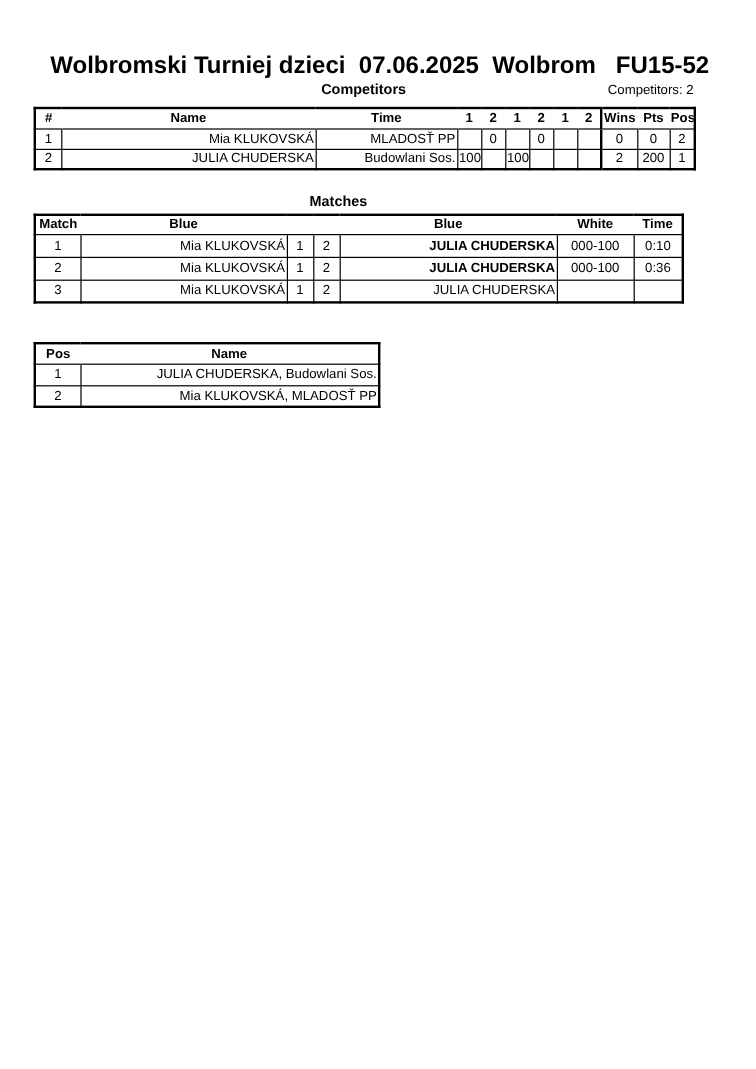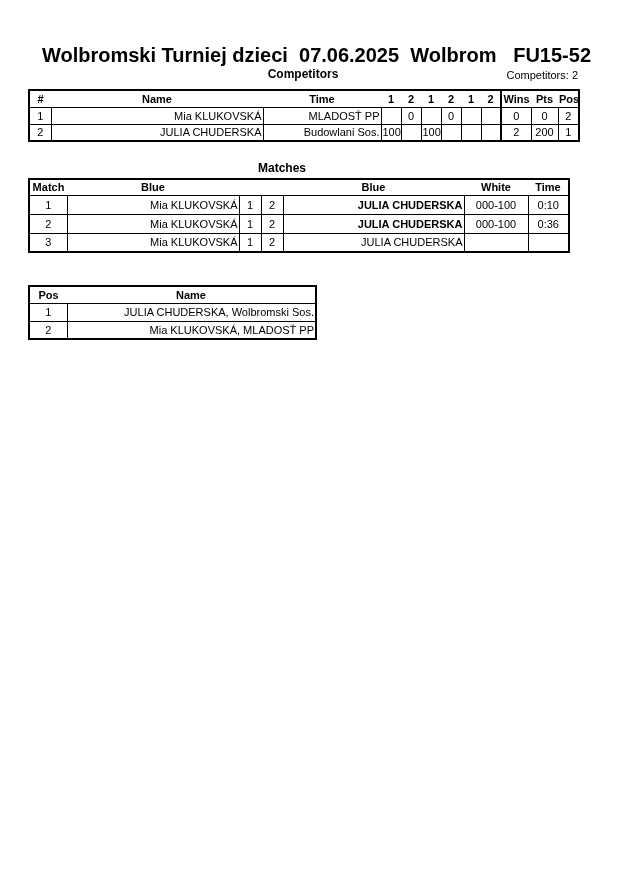--- a/index.html
+++ b/index.html
@@ -176,20 +176,20 @@
     <col style="width:38px">
       <col style="width:249px">
   </colgroup>
   <tbody>
       <tr class="hdr">
     <th class="hsep">Pos</th>
     <th>Name</th>
   </tr>
   <tr class="row">
     <td>1</td>
-    <td class="al">JULIA CHUDERSKA, Wolbromski Sos.</td>
+    <td class="al">JULIA CHUDERSKA, Budowlani Sos.</td>
   </tr>
   <tr class="row">
     <td>2</td>
     <td class="al">Mia KLUKOVSKÁ, MLADOSŤ PP</td>
   </tr>
 </tbody>
   </table>
 
 </body></html>

